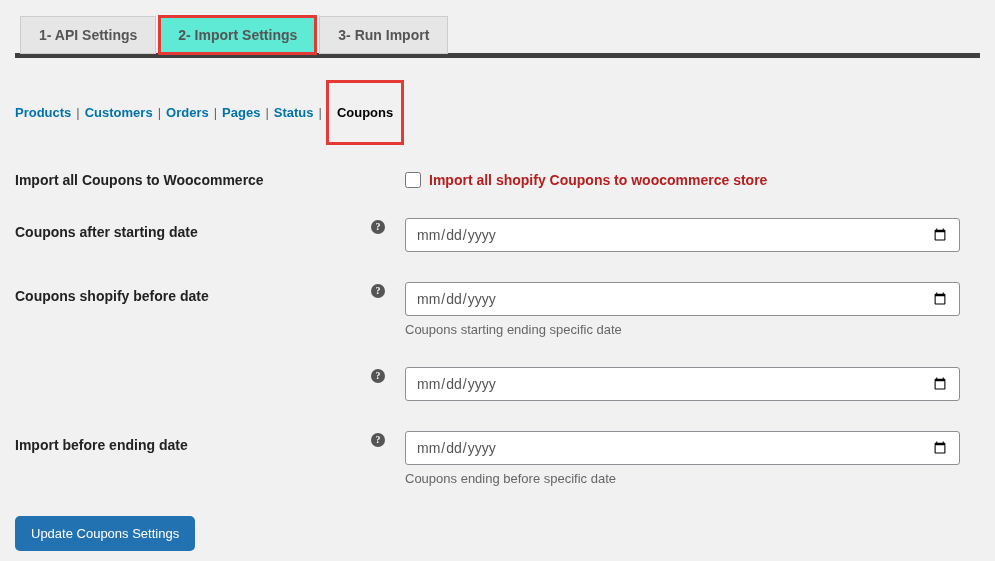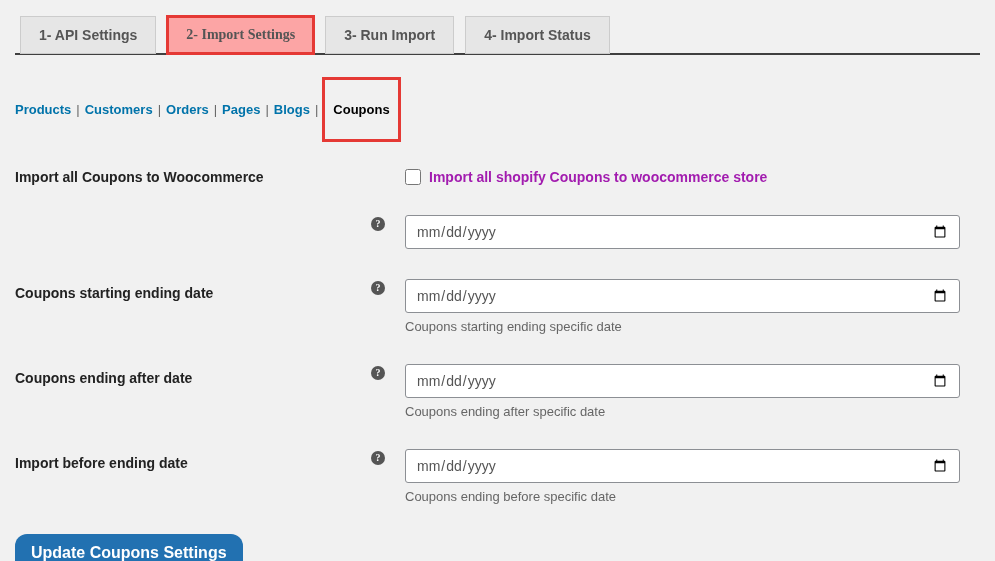--- a/index.html
+++ b/index.html
@@ -13,42 +13,41 @@
       padding: 0;
       width: 995px;
       height: 561px;
       font-size: 13px;
     }
     .container {
       padding: 15px;
     }
     .tabs {
       display: flex;
-      gap: 8px;
-      border-bottom: 2px solid #404040;
+      gap: 0;
+      border-bottom: 5px solid #404040;
       padding-left: 5px;
     }
     .tab {
       padding: 10px 18px;
       background: #e6e6e6;
       border: 1px solid #ccc;
       border-bottom: 1px solid #ccc;
       cursor: pointer;
       font-weight: bold;
       color: #555;
       margin-right: 3px;
       position: relative;
       top: 1px;
       font-size: 14px;
     }
     .tab.active {
-      background: #fca5a5;
+      background: #5eead4;
       border-bottom: 1px solid #f1f1f1;
       color: #555;
-      font-family: Liberation Serif, serif;
     }
     .tab.highlight {
       outline: 3px solid #e53935;
       outline-offset: -2px;
     }
     .sub-nav {
       margin-top: 25px;
       margin-bottom: 30px;
       display: flex;
       align-items: center;
@@ -113,21 +112,21 @@
     .checkbox-row input[type="checkbox"] {
       width: 16px;
       height: 16px;
       border: 1px solid #8c8f94;
       border-radius: 3px;
       cursor: pointer;
     }
     .checkbox-row label {
       font-weight: bold;
       font-size: 14px;
-      color: #a21caf;
+      color: #b91c1c;
     }
     .date-input {
       width: 100%;
       padding: 7px 10px;
       border: 1px solid #8c8f94;
       border-radius: 3px;
       font-size: 14px;
       color: #555;
       background: #fff;
       font-family: Arial, Helvetica, sans-serif;
@@ -138,101 +137,99 @@
     .help-text {
       color: #666;
       font-size: 13px;
       margin-top: 6px;
     }
     .submit-btn {
       background: #2271b1;
       color: #fff;
       border: none;
       padding: 10px 16px;
-      border-radius: 12px;
-      font-size: 16px;
-      font-weight: bold;
+      border-radius: 5px;
+      font-size: 13px;
+      font-weight: normal;
       cursor: pointer;
     }
     .first-row .form-label-col {
       padding-top: 0;
     }
     .first-row {
       margin-bottom: 30px;
     }
   </style>
 </head>
 <body>
 
 <div class="container">
   <div class="tabs">
     <div class="tab">1- API Settings</div>
     <div class="tab active highlight">2- Import Settings</div>
     <div class="tab">3- Run Import</div>
-    <div class="tab">4- Import Status</div>
   </div>
 
   <div class="sub-nav">
     <a href="#">Products</a>
     <span class="sep">|</span>
     <a href="#">Customers</a>
     <span class="sep">|</span>
     <a href="#">Orders</a>
     <span class="sep">|</span>
     <a href="#">Pages</a>
     <span class="sep">|</span>
-    <a href="#">Blogs</a>
+    <a href="#">Status</a>
     <span class="sep">|</span>
     <span class="current">Coupons</span>
   </div>
 
   <div class="form-row first-row">
     <div class="form-label-col">Import all Coupons to Woocommerce</div>
     <div class="form-input-col">
       <div class="checkbox-row">
         <input type="checkbox" style="">
         <label>Import all shopify Coupons to woocommerce store</label>
       </div>
     </div>
   </div>
 
   <div class="form-row">
     <div class="form-label-col">
-      <span class="help-icon">?</span>
-    </div>
-    <div class="form-input-col">
-      <div class="date-wrap">
-        <input type="date" class="date-input" placeholder="dd/mm/yyyy" style="">
-      </div>
-    </div>
-  </div>
-
-  <div class="form-row">
-    <div class="form-label-col">
-      <span>Coupons starting ending date</span>
+      <span>Coupons after starting date</span>
+      <span class="help-icon">?</span>
+    </div>
+    <div class="form-input-col">
+      <div class="date-wrap">
+        <input type="date" class="date-input" placeholder="dd/mm/yyyy" style="">
+      </div>
+    </div>
+  </div>
+
+  <div class="form-row">
+    <div class="form-label-col">
+      <span>Coupons shopify before date</span>
       <span class="help-icon">?</span>
     </div>
     <div class="form-input-col">
       <div class="date-wrap">
         <input type="date" class="date-input" placeholder="dd/mm/yyyy" style="">
       </div>
       <div class="help-text">Coupons starting ending specific date</div>
     </div>
   </div>
 
   <div class="form-row">
     <div class="form-label-col">
-      <span>Coupons ending after date</span>
-      <span class="help-icon">?</span>
-    </div>
-    <div class="form-input-col">
-      <div class="date-wrap">
-        <input type="date" class="date-input" placeholder="dd/mm/yyyy" style="">
-      </div>
-      <div class="help-text">Coupons ending after specific date</div>
+      <span class="help-icon">?</span>
+    </div>
+    <div class="form-input-col">
+      <div class="date-wrap">
+        <input type="date" class="date-input" placeholder="dd/mm/yyyy" style="">
+      </div>
     </div>
   </div>
 
   <div class="form-row">
     <div class="form-label-col">
       <span>Import before ending date</span>
       <span class="help-icon">?</span>
     </div>
     <div class="form-input-col">
       <div class="date-wrap">

